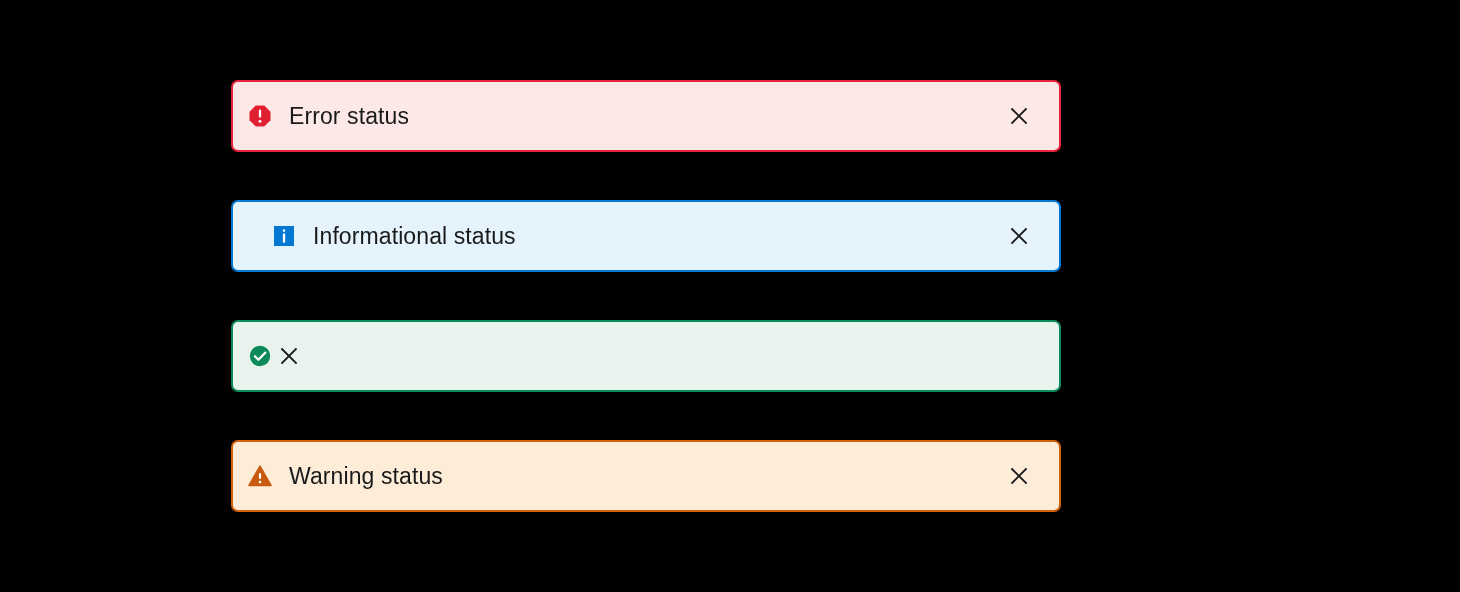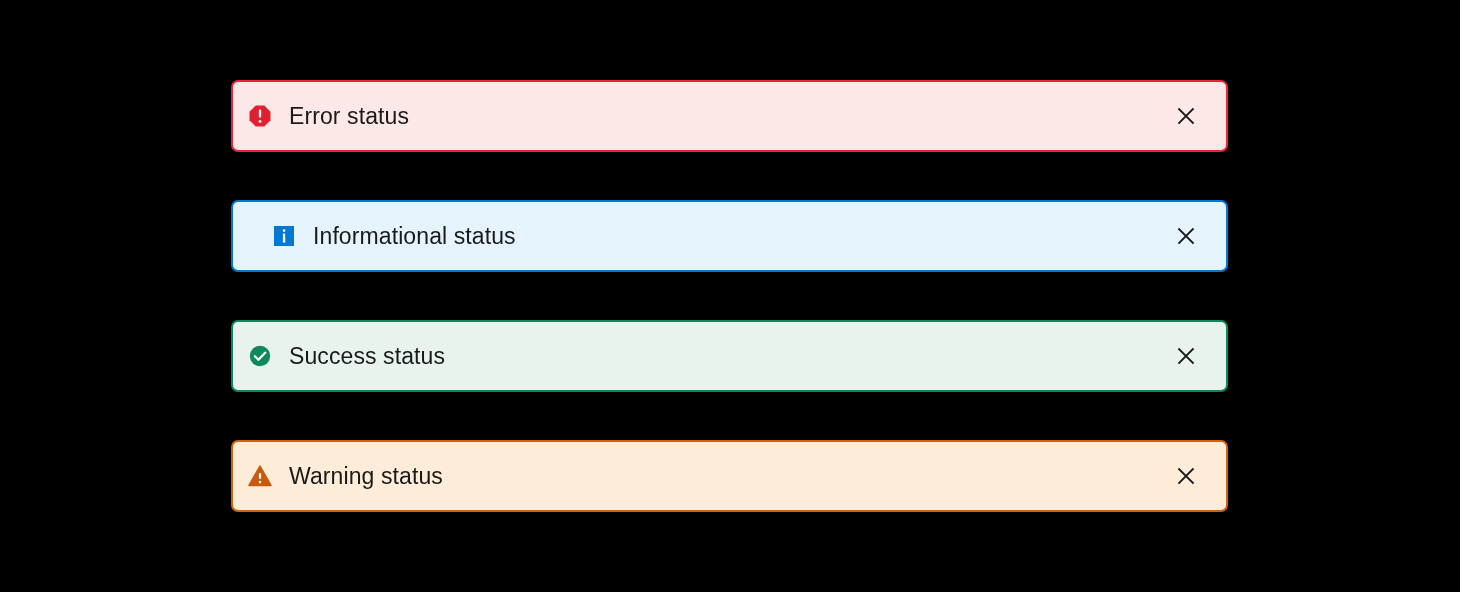--- a/index.html
+++ b/index.html
@@ -19,21 +19,21 @@
 
   .alerts-stack {
     position: absolute;
     left: 231px;
     top: 80px;
     width: 997px;
   }
 
   .alert {
     position: relative;
-    width: 997px;
+    width: 830px;
     height: 72px;
     border-radius: 7px;
     border-style: solid;
     border-width: 2px;
     display: flex;
     align-items: center;
     margin-bottom: 48px;
   }
 
   .alert:last-child { margin-bottom: 0; }
@@ -124,21 +124,20 @@
     </button>
   </div>
 
   <div class="alert success">
     <span class="alert-icon">
       <svg viewBox="0 0 24 24" aria-hidden="true">
         <circle cx="12" cy="12" r="10.2" fill="#0d8a5c"></circle>
         <path d="M6.9 12.3 L10.4 15.8 L17.2 8.7" fill="none" stroke="#ffffff" stroke-width="2.3" stroke-linecap="round" stroke-linejoin="round"></path>
       </svg>
     </span>
-    <span class="alert-message">Success status</span>
     <button class="alert-dismiss" aria-label="Dismiss">
       <svg viewBox="0 0 24 24" aria-hidden="true">
         <path d="M4.5 4.5 L19.5 19.5 M19.5 4.5 L4.5 19.5" stroke="#1a1a1a" stroke-width="2.1" stroke-linecap="square"></path>
       </svg>
     </button>
   </div>
 
   <div class="alert warning">
     <span class="alert-icon">
       <svg viewBox="0 0 24 24" aria-hidden="true">

